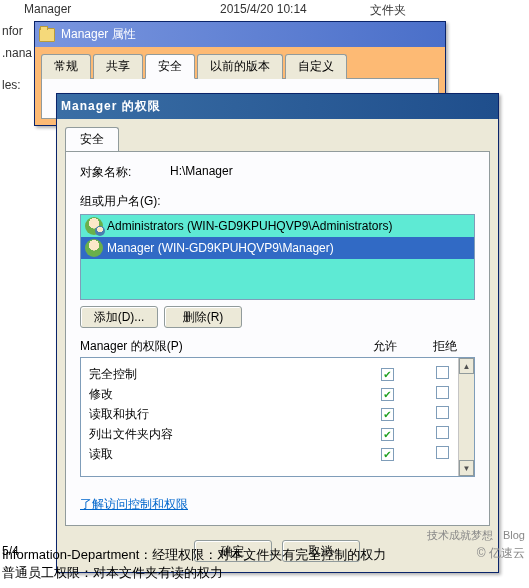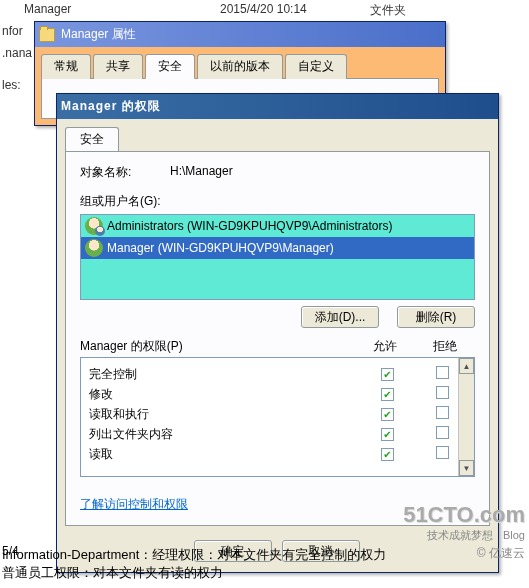--- a/index.html
+++ b/index.html
@@ -31,21 +31,21 @@
     
     .row-label { display: flex; margin-bottom: 12px; font-size: 12px; }
     .row-label .lbl { width: 90px; }
     
     .user-list { border: 1px solid #7f9db9; background: #5eead4; height: 86px; margin-bottom: 0; overflow: auto; }
     .user-item { display: flex; align-items: center; padding: 2px 4px; font-size: 12px; }
     .user-item.selected { background: #316ac5; color: #fff; }
     .user-icon { width: 18px; height: 18px; margin-right: 4px; background: radial-gradient(circle at 50% 35%, #fce8c8 35%, #6ab04a 36%); border-radius: 50%; flex-shrink: 0; position: relative; }
     .user-icon.multi::after { content: ''; position: absolute; width: 10px; height: 10px; background: radial-gradient(circle at 50% 35%, #fce8c8 35%, #4a7db0 36%); border-radius: 50%; right: -2px; bottom: -1px; }
     
-    .btn-row { display: flex; justify-content: flex-end; gap: 18px; margin: 6px 0 10px 0; }
+    .btn-row { display: flex; justify-content: flex-start; gap: 6px; margin: 6px 0 10px 0; }
     .btn { padding: 2px 8px; min-width: 78px; height: 22px; background: #ece9d8; border: 1px solid #919b9c; border-radius: 3px; font-size: 12px; cursor: pointer; box-shadow: inset 1px 1px 0 #fff; }
     
     .perm-header { display: flex; font-size: 12px; margin-bottom: 2px; }
     .perm-header .ph-name { flex: 1; }
     .perm-header .ph-col { width: 60px; text-align: center; }
     
     .perm-list { border: 1px solid #7f9db9; background: #fff; padding: 6px 4px 6px 8px; height: 120px; position: relative; }
     .perm-scroll { position: absolute; right: 0; top: 0; bottom: 0; width: 16px; background: #ece9d8; border-left: 1px solid #c5c5c5; }
     .perm-arrow { height: 16px; background: #ece9d8; border: 1px solid #919b9c; display: flex; align-items: center; justify-content: center; font-size: 8px; color: #505050; }
     .perm-row { display: flex; align-items: center; font-size: 12px; height: 20px; }
@@ -172,21 +172,20 @@
     <a class="link">了解访问控制和权限</a>
   </div>
 
   <div class="dlg-buttons">
     <button class="btn">确定</button>
     <button class="btn">取消</button>
   </div>
 </div>
 
 <div class="watermark">
-  <div class="big">51CTO.com</div>
   <div><span class="sm">技术成就梦想</span> &nbsp; <span class="sm">Blog</span></div>
   <div class="cloud">© 亿速云</div>
 </div>
 
 <div class="footer-text">
   <div>Information-Department：经理权限：对本文件夹有完全控制的权力</div>
   <div>普通员工权限：对本文件夹有读的权力</div>
 </div>
 
 </body></html>

